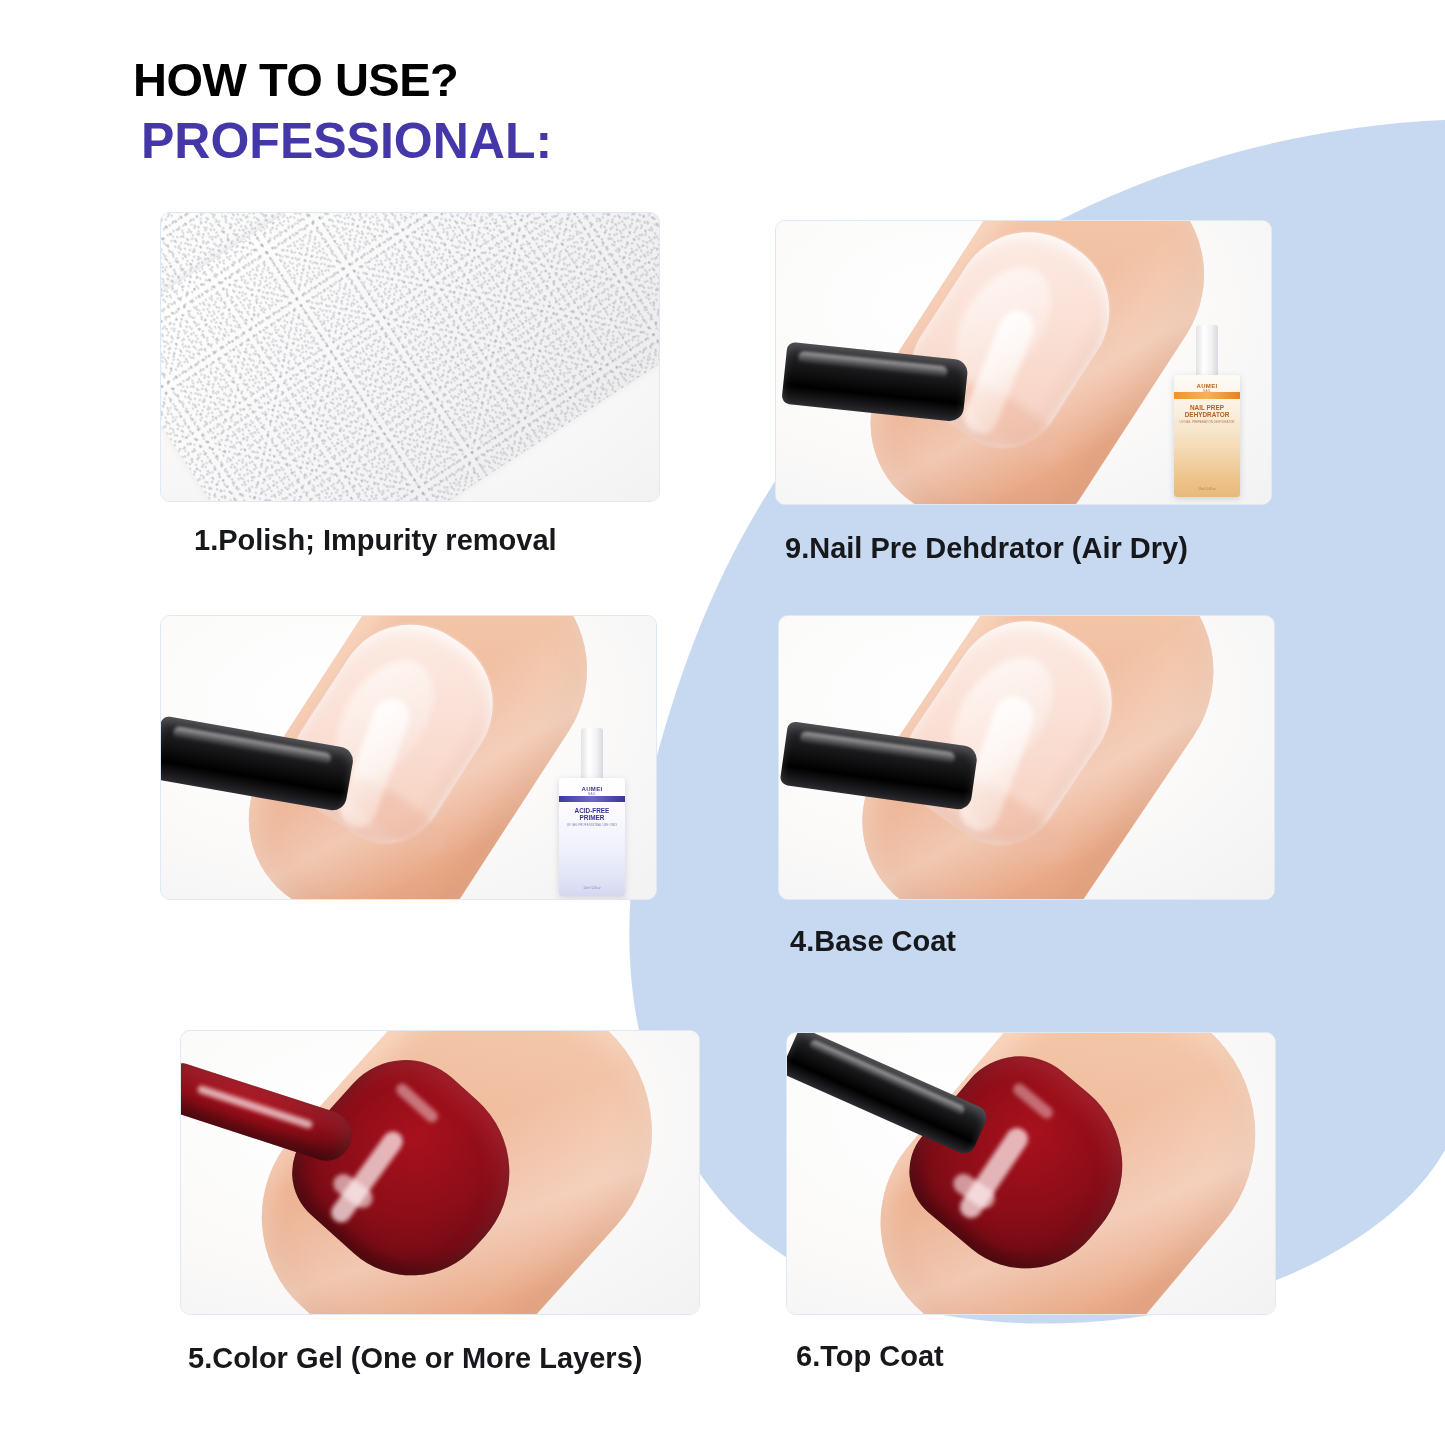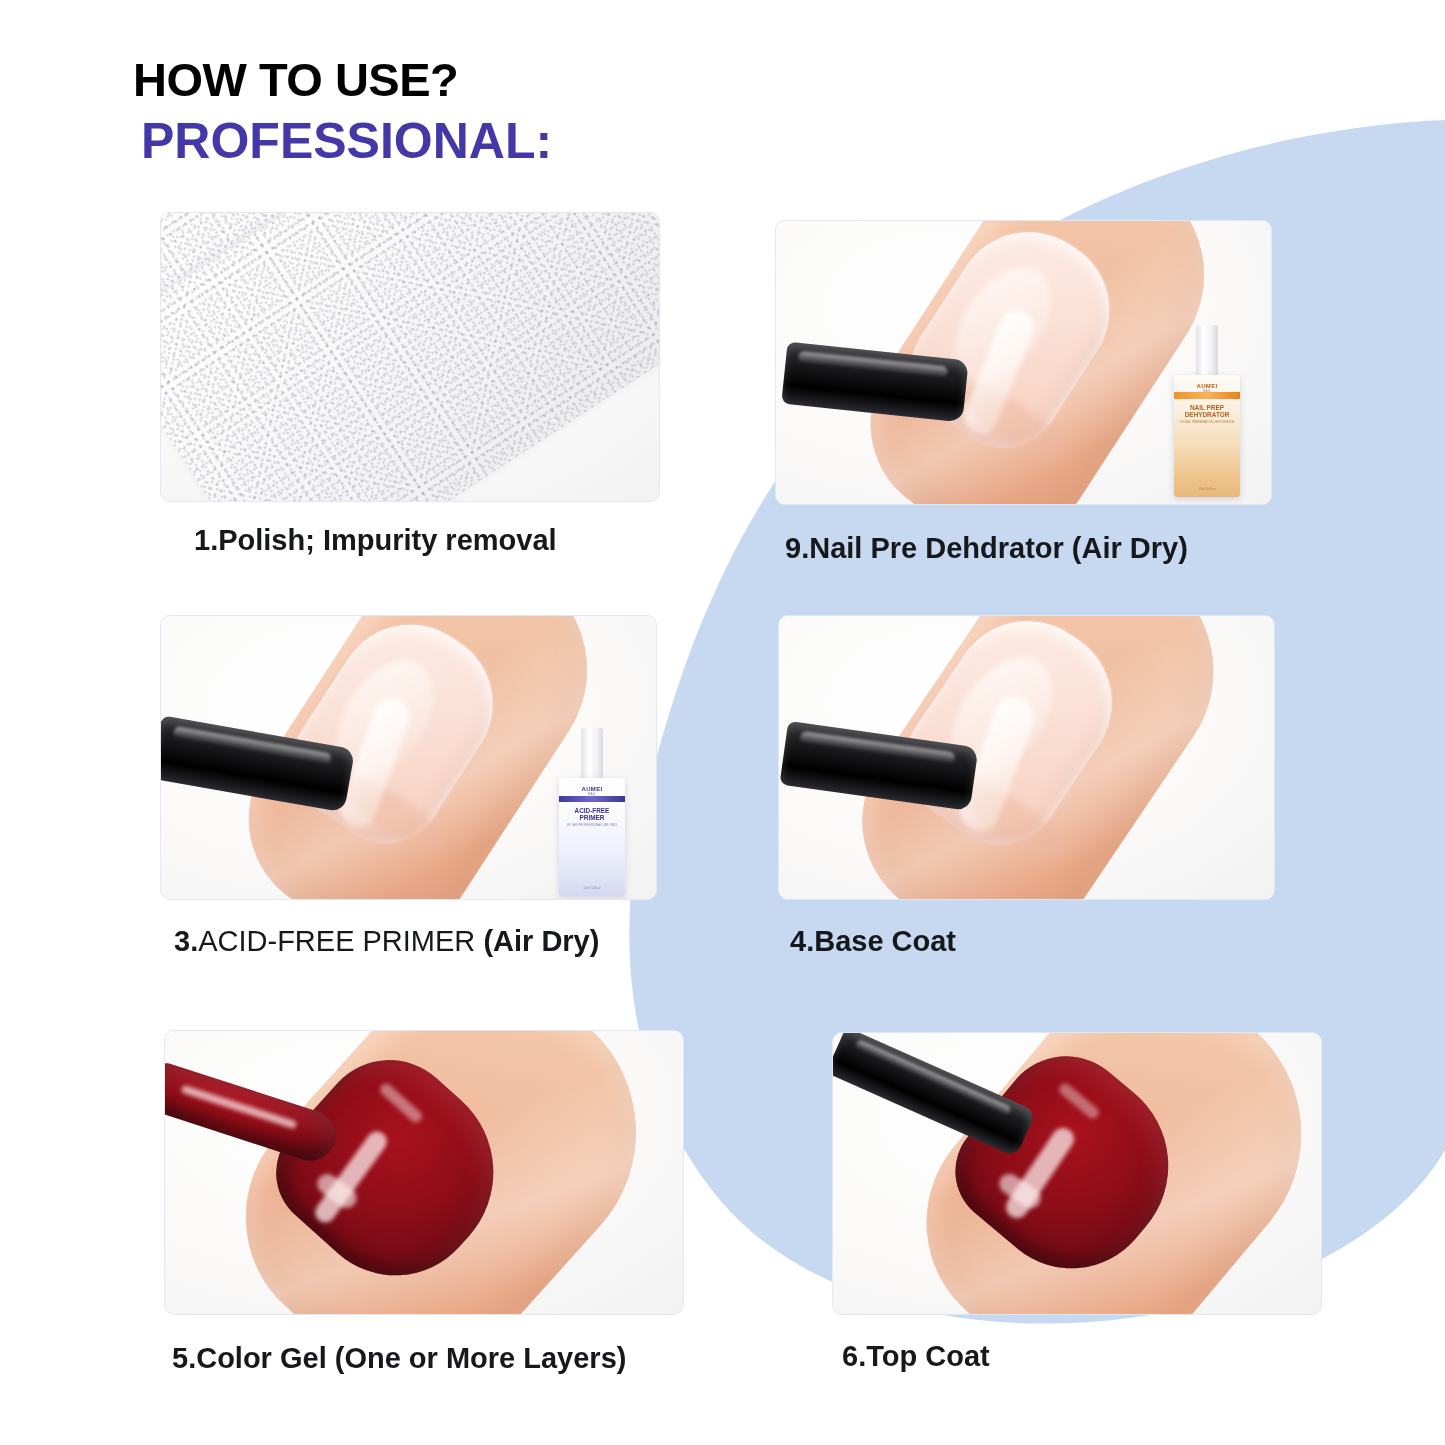--- a/index.html
+++ b/index.html
@@ -255,62 +255,59 @@
               <div class="bot-name">
                 <span>ACID-FREE</span><br>
                 <span>PRIMER</span>
               </div>
               <div class="bot-tag">UV GEL PROFESSIONAL USE ONLY</div>
               <div class="bot-vol">15ml / 0.5fl.oz</div>
             </div>
           </div>
         </div>
       </div>
-      <div class="caption" style="left:14px;top:310px;">
-        <span>3.</span><span class="light">ACID-FREE PRIMER </span><span>(Air Dry)</span>
-      </div>
     </div>
 
     <div class="step" style="left:778px;top:615px;width:500px;height:380px;">
       <div class="photo" style="width:497px;height:285px;">
         <div class="ph-bg"></div>
         <div class="finger" style="left:140px;top:-80px;width:244px;height:416px;border-radius:116px 116px 100px 100px;
                     transform:rotate(34deg);"></div>
         <div class="nail" style="left:152px;top:2px;width:162px;height:222px;border-radius:76px 76px 58px 58px;
                     transform:rotate(34deg);"></div>
         <div class="nail-shine" style="left:182px;top:34px;width:82px;height:134px;transform:rotate(34deg);opacity:.72;"></div>
         <div class="cuticle" style="left:170px;top:184px;width:124px;height:40px;transform:rotate(34deg);"></div>
         <div class="clear-streak" style="left:198px;top:78px;width:40px;height:140px;border-radius:22px;transform:rotate(20deg);"></div>
         <div class="brush" style="left:4px;top:118px;width:192px;height:64px;border-radius:8px 14px 14px 8px;
                     transform:rotate(8deg);">
           <div class="brush-gloss" style="left:14px;top:8px;width:156px;height:12px;"></div>
         </div>
       </div>
       <div class="caption" style="left:12px;top:310px;">4.Base Coat</div>
     </div>
 
-    <div class="step" style="left:164px;top:1030px;width:520px;height:390px;">
+    <div class="step" style="left:180px;top:1030px;width:520px;height:390px;">
       <div class="photo" style="width:520px;height:285px;">
         <div class="ph-bg"></div>
         <div class="finger" style="left:130px;top:-62px;width:300px;height:410px;border-radius:140px 140px 120px 120px;
                     transform:rotate(42deg);"></div>
         <div class="gel-red" style="left:128px;top:42px;width:200px;height:196px;border-radius:70px 96px 86px 56px;
                     transform:rotate(42deg);"></div>
         <div class="gel-shine" style="left:176px;top:92px;width:20px;height:108px;border-radius:12px;transform:rotate(36deg);opacity:.9;"></div>
         <div class="gel-shine" style="left:150px;top:150px;width:44px;height:20px;border-radius:12px;transform:rotate(36deg);opacity:.75;"></div>
         <div class="gel-shine" style="left:210px;top:66px;width:52px;height:12px;border-radius:8px;transform:rotate(42deg);opacity:.55;"></div>
 
         <div class="gel-red" style="left:-16px;top:58px;width:190px;height:50px;border-radius:10px 28px 28px 10px;
                     transform:rotate(18deg);"></div>
         <div class="gel-shine" style="left:14px;top:72px;width:120px;height:8px;border-radius:6px;transform:rotate(18deg);opacity:.85;"></div>
       </div>
       <div class="caption" style="left:8px;top:312px;">5.Color Gel (One or More Layers)</div>
     </div>
 
-    <div class="step" style="left:832px;top:1032px;width:582px;height:390px;">
+    <div class="step" style="left:786px;top:1032px;width:582px;height:390px;">
       <div class="photo" style="width:490px;height:283px;">
         <div class="ph-bg"></div>
         <div class="finger" style="left:140px;top:-56px;width:290px;height:400px;border-radius:138px 138px 118px 118px;
                     transform:rotate(40deg);"></div>
         <div class="gel-red" style="left:140px;top:36px;width:194px;height:194px;border-radius:66px 94px 84px 54px;
                     transform:rotate(40deg);"></div>
         <div class="gel-shine" style="left:196px;top:88px;width:22px;height:104px;border-radius:12px;transform:rotate(34deg);opacity:.9;"></div>
         <div class="gel-shine" style="left:164px;top:148px;width:46px;height:20px;border-radius:12px;transform:rotate(34deg);opacity:.75;"></div>
         <div class="gel-shine" style="left:222px;top:62px;width:48px;height:12px;border-radius:8px;transform:rotate(40deg);opacity:.5;"></div>
 

